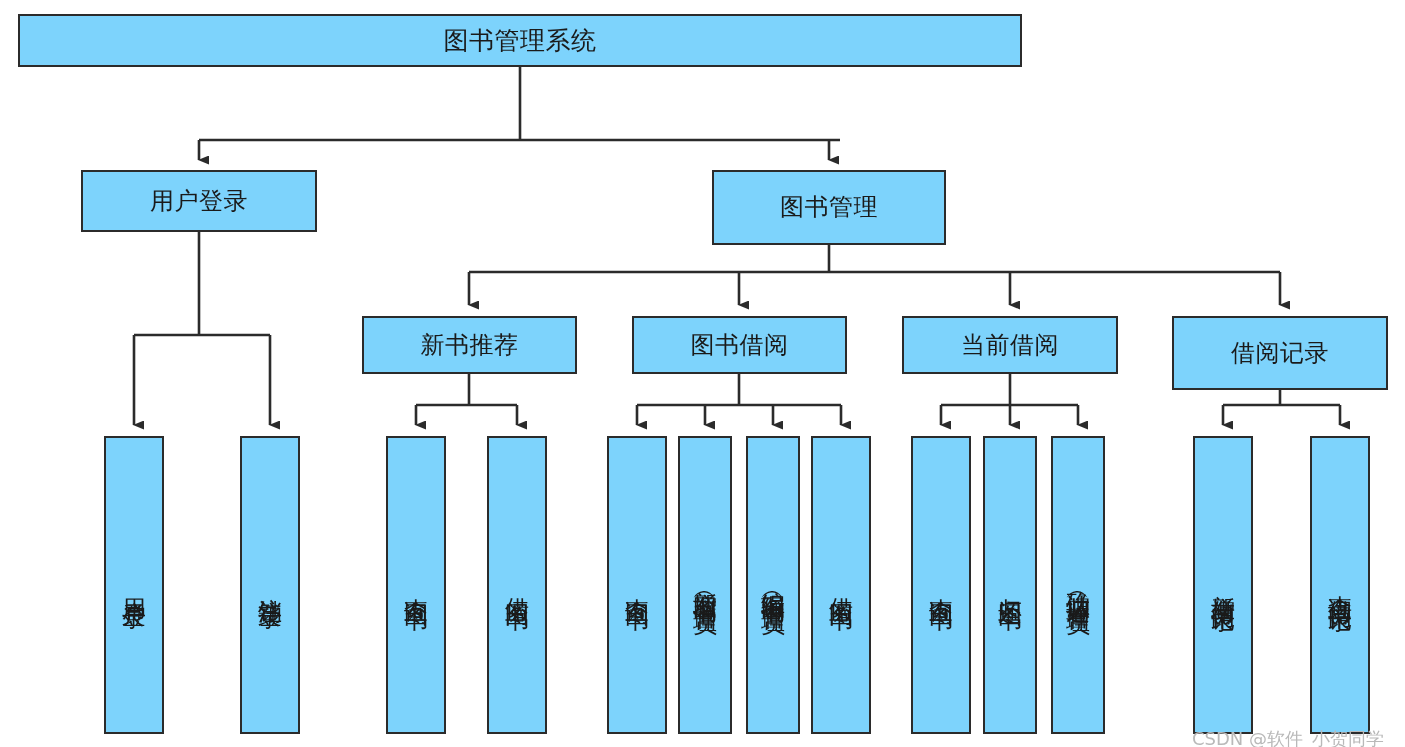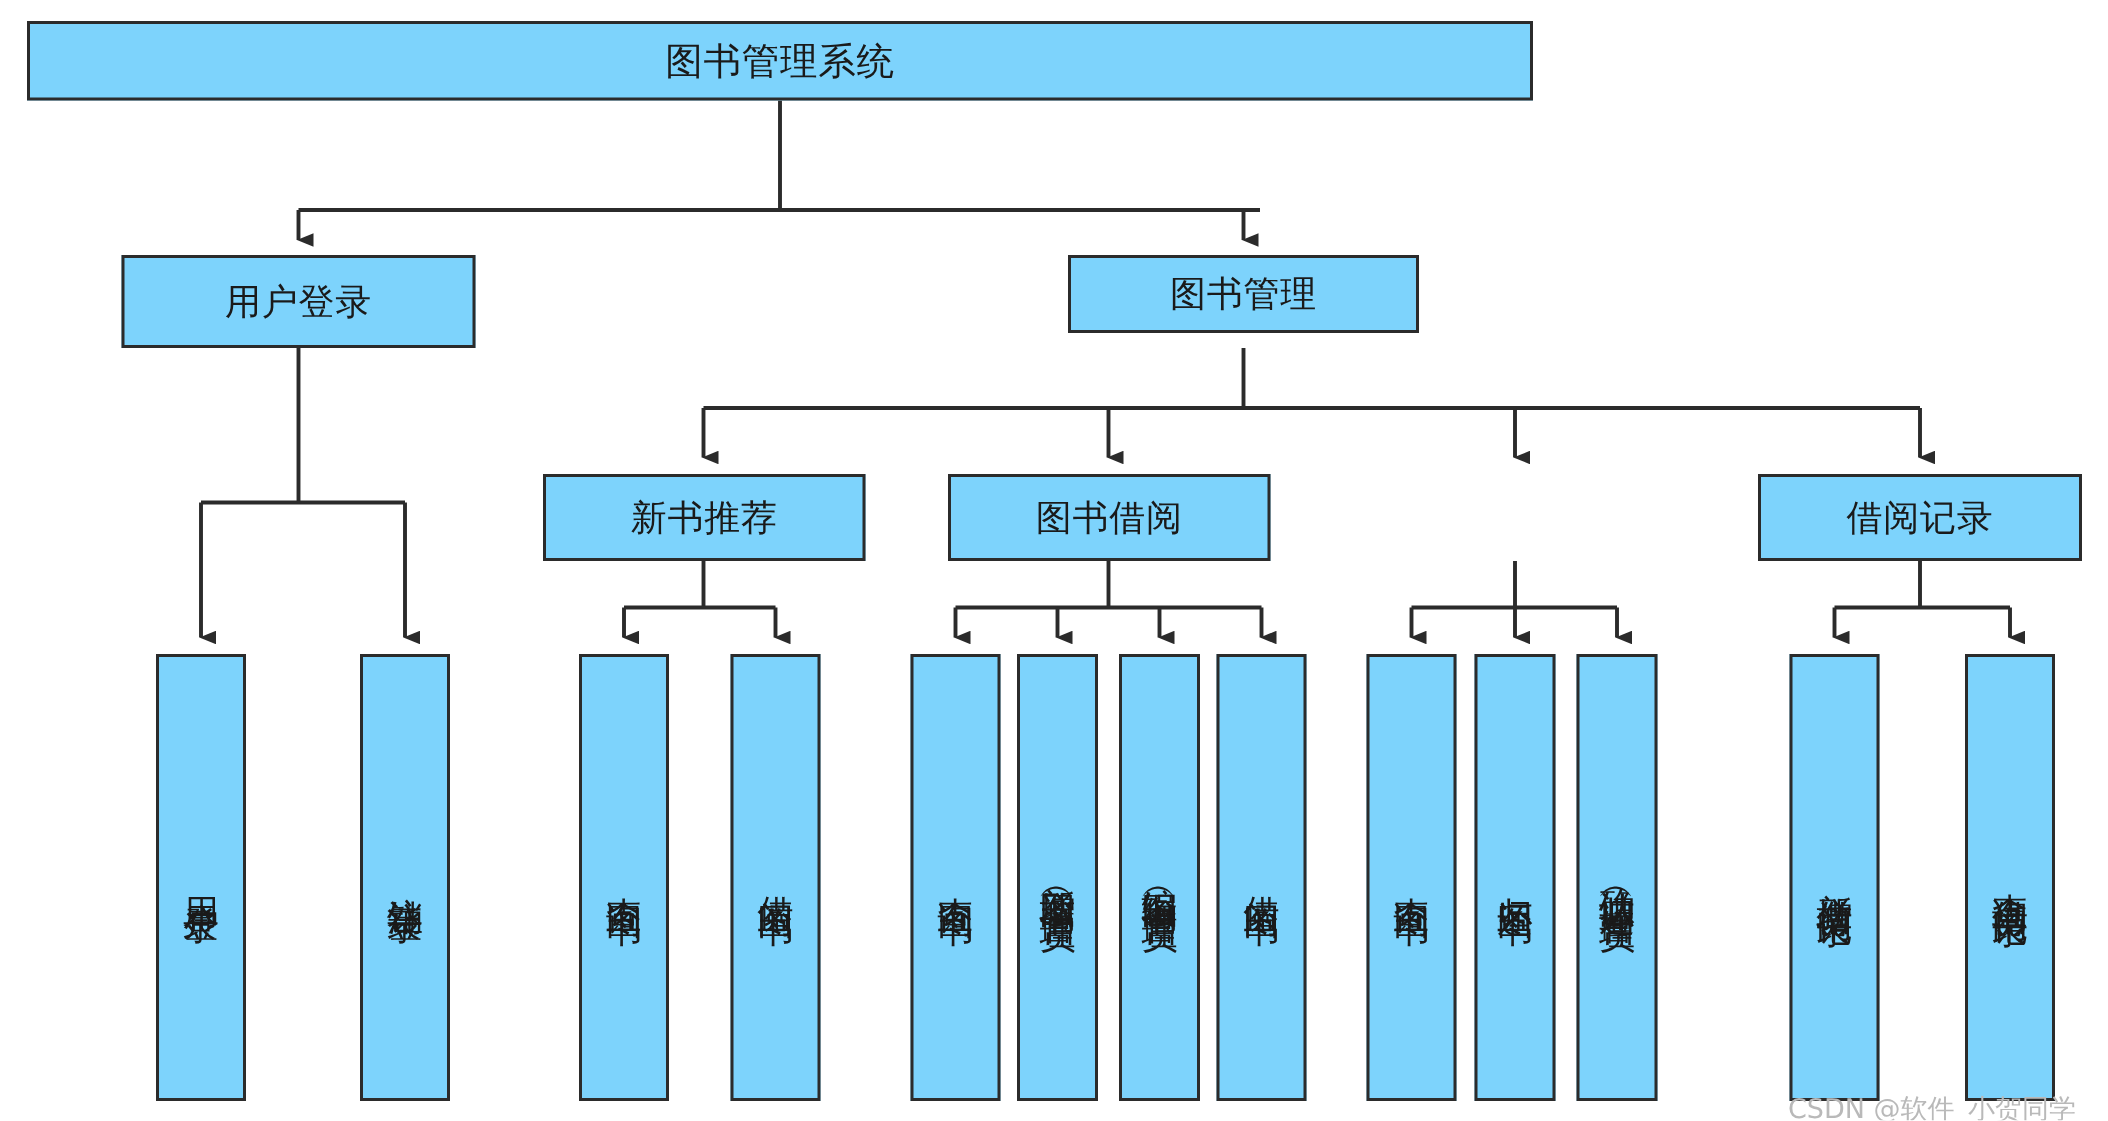--- a/index.html
+++ b/index.html
@@ -127,34 +127,37 @@
   </svg>
 
   <div class="node horizontal root" style="left:18px; top:14px; width:1004px; height:53px;">
     <span class="node-label">图书管理系统</span>
   </div>
 
   <div class="node horizontal level2" style="left:81px; top:170px; width:236px; height:62px;">
     <span class="node-label">用户登录</span>
   </div>
 
-  <div class="node horizontal level2" style="left:712px; top:170px; width:234px; height:52px;">
+  <div class="node horizontal level2" style="left:712px; top:170px; width:234px; height:75px;">
     <span class="node-label">图书管理</span>
   </div>
 
   <div class="node horizontal level3" style="left:632px; top:316px; width:215px; height:58px;">
     <span class="node-label">图书借阅</span>
   </div>
 
   <div class="node horizontal level3" style="left:362px; top:316px; width:215px; height:58px;">
     <span class="node-label">新书推荐</span>
   </div>
 
-
-  <div class="node horizontal level3" style="left:1172px; top:316px; width:216px; height:58px;">
+  <div class="node horizontal level3" style="left:902px; top:316px; width:216px; height:58px;">
+    <span class="node-label">当前借阅</span>
+  </div>
+
+  <div class="node horizontal level3" style="left:1172px; top:316px; width:216px; height:74px;">
     <span class="node-label">借阅记录</span>
   </div>
 
   <div class="node vertical" style="left:104px; top:436px; width:60px; height:298px;">
     <span class="node-label">用户登录</span>
   </div>
 
   <div class="node vertical" style="left:240px; top:436px; width:60px; height:298px;">
     <span class="node-label">注销登录</span>
   </div>

